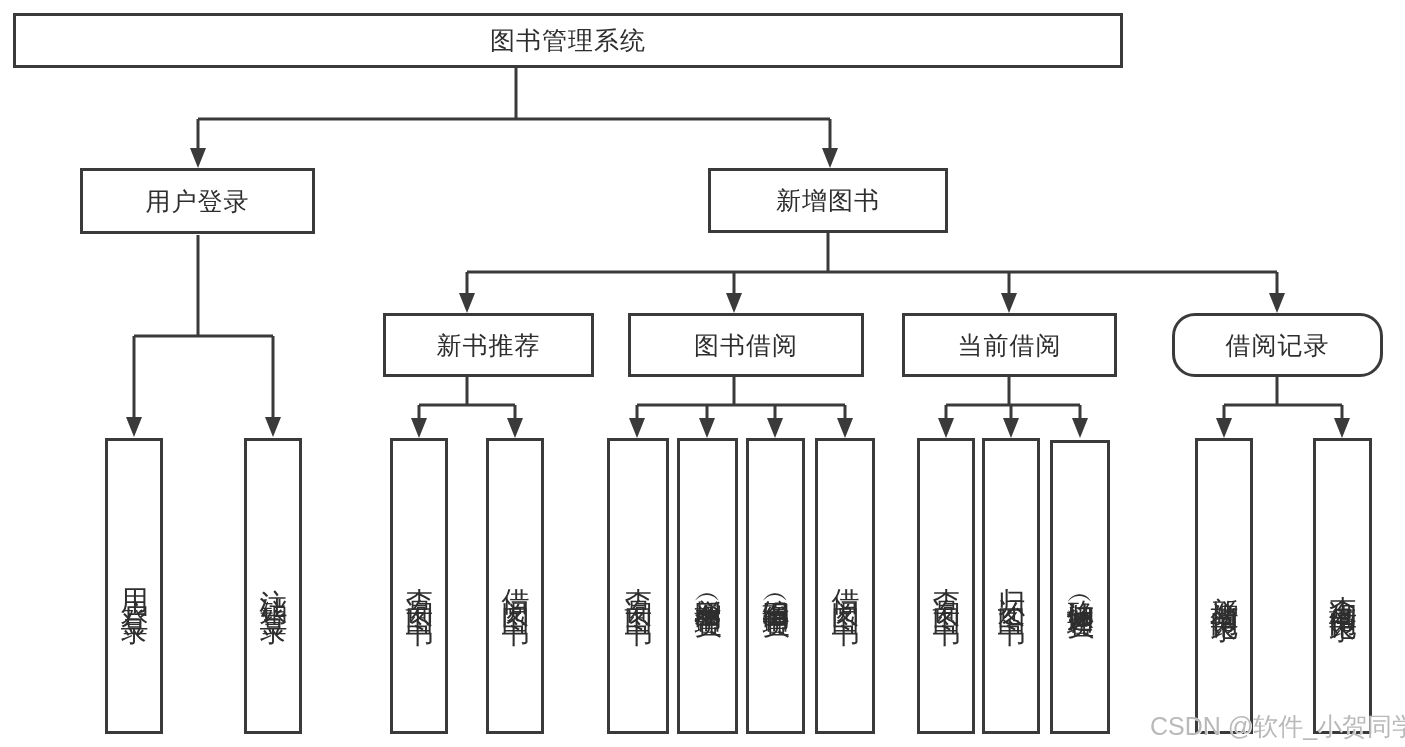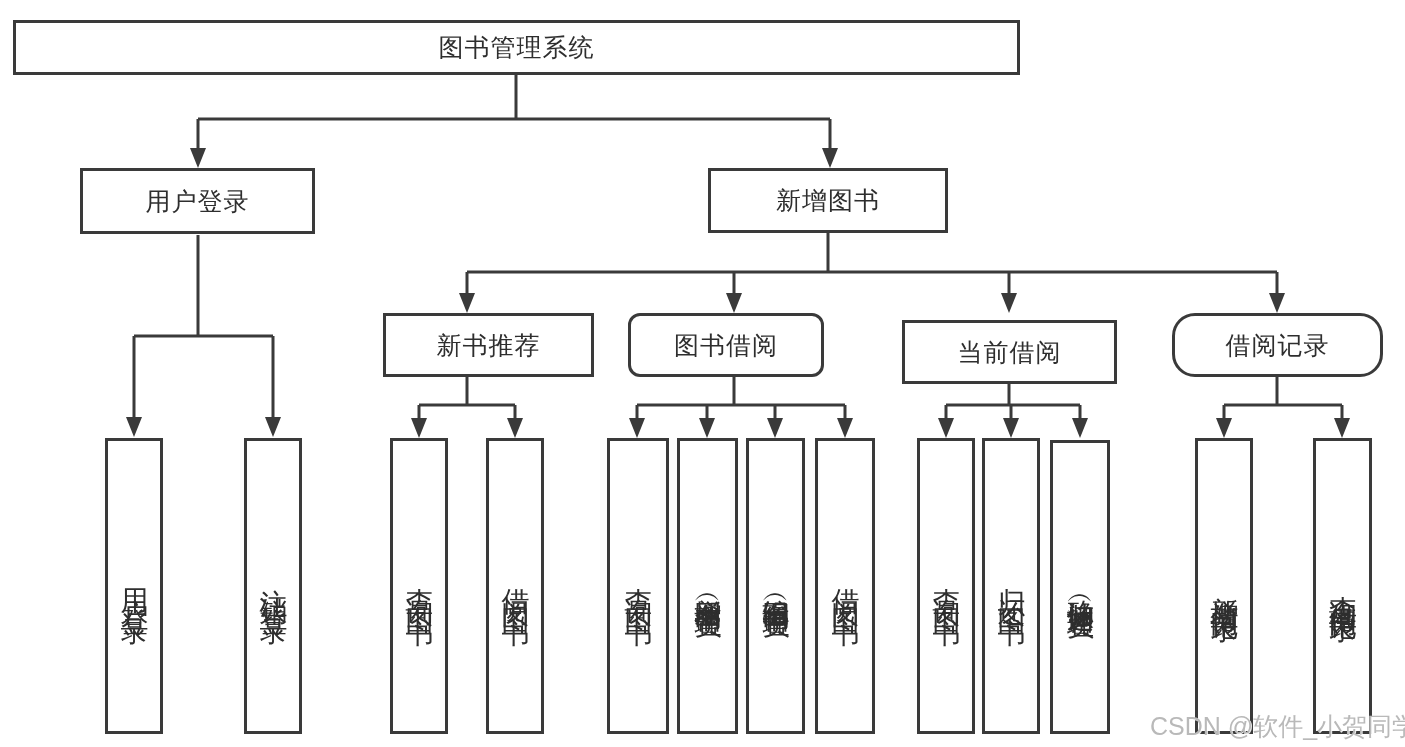--- a/index.html
+++ b/index.html
@@ -78,28 +78,28 @@
     <path class="ln" d="M734,377 V405 M637,405 H845 M637,405 V424 M707,405 V424 M775,405 V424 M845,405 V424"></path>
     <path class="ar" d="M629,418 h16 l-8,20 z M699,418 h16 l-8,20 z M767,418 h16 l-8,20 z M837,418 h16 l-8,20 z"></path>
 
     <path class="ln" d="M1009,377 V405 M946,405 H1080 M946,405 V424 M1011,405 V424 M1080,405 V424"></path>
     <path class="ar" d="M938,418 h16 l-8,20 z M1003,418 h16 l-8,20 z M1072,418 h16 l-8,20 z"></path>
 
     <path class="ln" d="M1277,377 V405 M1224,405 H1342 M1224,405 V424 M1342,405 V424"></path>
     <path class="ar" d="M1216,418 h16 l-8,20 z M1334,418 h16 l-8,20 z"></path>
   </svg>
 
-  <div class="node hnode" style="left:13px; top:20px; width:1007px; height:55px;">图书管理系统</div>
+  <div class="node hnode" style="left:13px; top:13px; width:1110px; height:55px;">图书管理系统</div>
 
   <div class="node hnode" style="left:80px; top:168px; width:235px; height:66px;">用户登录</div>
   <div class="node hnode" style="left:708px; top:168px; width:240px; height:65px;">新增图书</div>
 
   <div class="node hnode" style="left:383px; top:313px; width:211px; height:64px;">新书推荐</div>
-  <div class="node hnode" style="left:628px; top:313px; width:196px; height:64px;border-radius:12px;">图书借阅</div>
-  <div class="node hnode" style="left:902px; top:320px; width:215px; height:64px;">当前借阅</div>
+  <div class="node hnode" style="left:628px; top:313px; width:236px; height:64px;">图书借阅</div>
+  <div class="node hnode" style="left:902px; top:313px; width:215px; height:64px;">当前借阅</div>
   <div class="node hnode" style="left:1172px; top:313px; width:211px; height:64px;border-radius:23px;">借阅记录</div>
 
   <div class="node vnode" style="left:105px; top:438px; width:58px; height:296px;">
     <span>用户登录</span>
   </div>
   <div class="node vnode" style="left:244px; top:438px; width:58px; height:296px;">
     <span>注销登录</span>
   </div>
 
   <div class="node vnode" style="left:390px; top:438px; width:58px; height:296px;">

